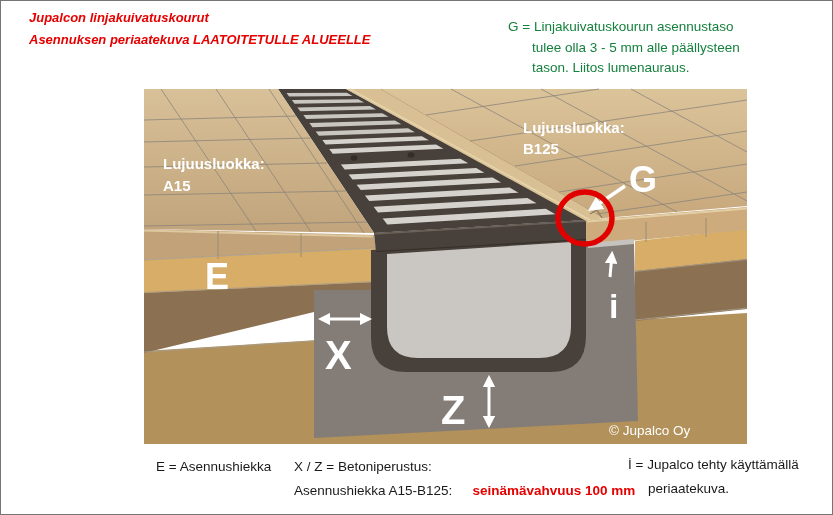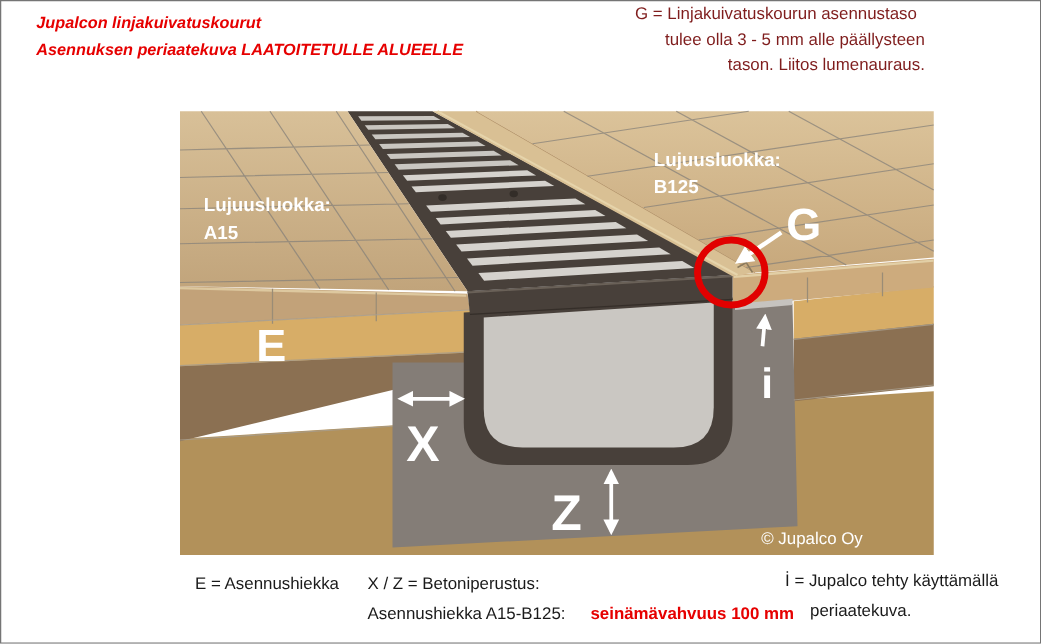--- a/index.html
+++ b/index.html
@@ -5,22 +5,22 @@
   html,body{margin:0;padding:0;background:#fff;}
   #canvas{
     position:relative;width:833px;height:515px;background:#ffffff;
     box-sizing:border-box;border:1px solid #757575;overflow:hidden;
     font-family:"Liberation Sans",sans-serif;
   }
   #scene{position:absolute;left:0;top:0;}
   .abs{position:absolute;}
   .title{left:28px;top:6px;color:#e60000;font-weight:bold;font-style:italic;
          font-size:13px;line-height:22px;white-space:nowrap;}
-  .gnote{left:507px;top:0;color:#7f1d1d;font-size:13.5px;line-height:20.5px;white-space:nowrap;}
-  .gnote .ind{padding-left:24px;text-align:right;}
+  .gnote{left:507px;top:16px;color:#15803d;font-size:13.5px;line-height:20.5px;white-space:nowrap;}
+  .gnote .ind{padding-left:24px;}
   .legend{color:#1a1a1a;font-size:13.5px;line-height:23.5px;white-space:nowrap;}
   .legend .red{color:#e60000;font-weight:bold;margin-left:20px;}
   .legend .ind{padding-left:20px;}
   svg text{font-family:"Liberation Sans",sans-serif;}
   .biglabel{font-weight:bold;fill:#ffffff;}
 </style>
 </head>
 <body>
 
 <div id="canvas">

